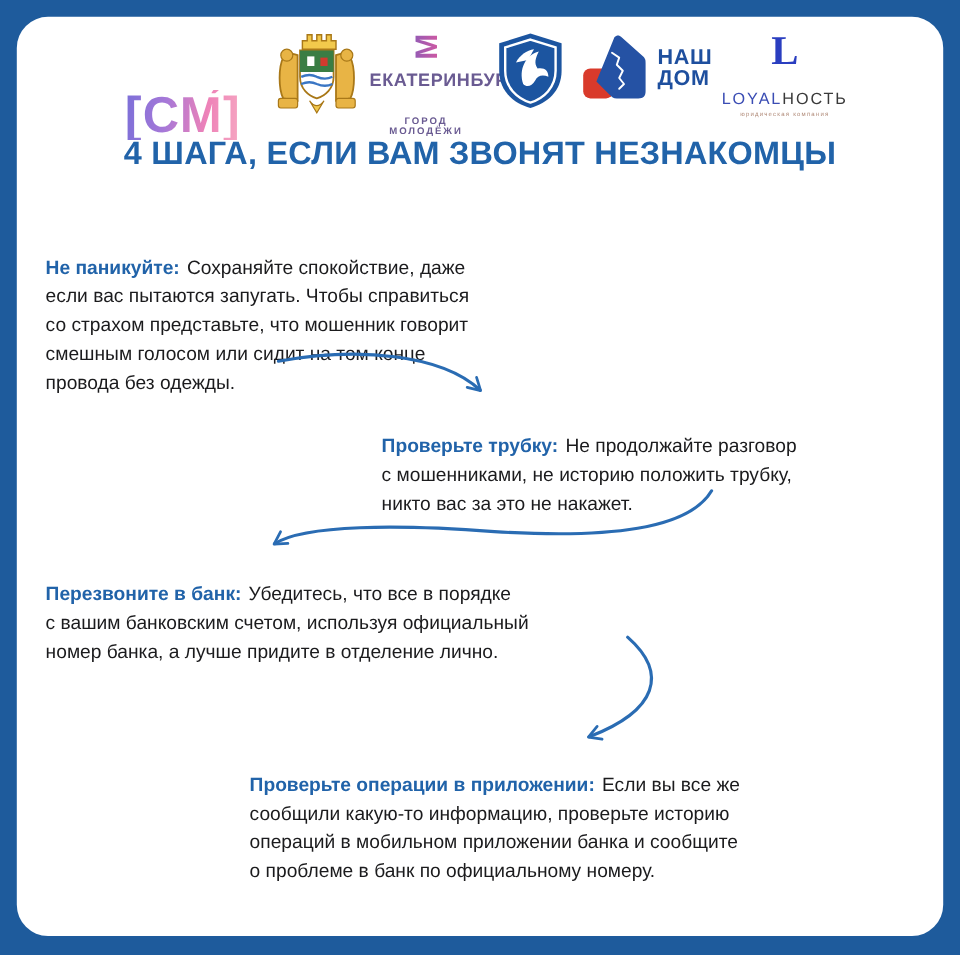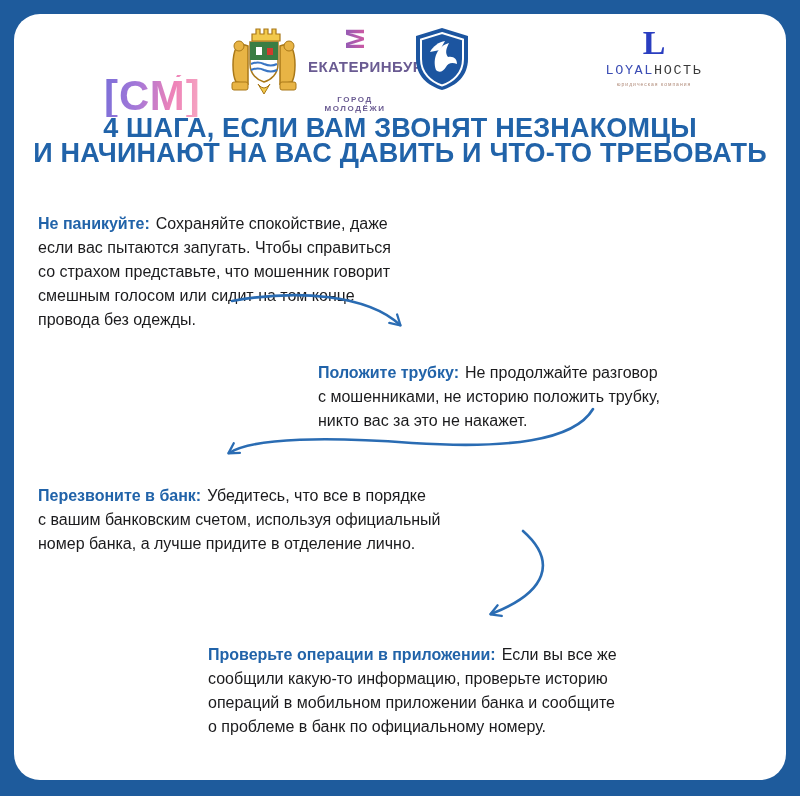--- a/index.html
+++ b/index.html
@@ -18,21 +18,21 @@
   .youth-glyph{display:inline-block;transform:rotate(-90deg);font-size:26px;font-weight:bold;
            background:linear-gradient(180deg,#8a5bb8 0%,#d659a0 100%);
            -webkit-background-clip:text;background-clip:text;color:transparent;line-height:1;}
   .youth-l1{margin-top:6px;font-size:15px;font-weight:bold;color:#6a5b92;letter-spacing:.5px;}
   .youth-l2{font-size:8px;font-weight:bold;color:#6a5b92;letter-spacing:1.6px;margin-top:20px;}
   .shield{left:412px;top:26px;}
   .nashdom{left:484px;top:28px;display:flex;align-items:center;}
   .nashdom-text{margin-left:8px;font-size:18px;font-weight:bold;color:#1e4f9e;line-height:18px;letter-spacing:.5px;}
   .loyal{left:596px;top:26px;width:116px;text-align:center;}
   .loyal-glyph{font-family:"Liberation Serif",serif;font-size:34px;font-weight:bold;color:#2a3ec0;line-height:1;}
-  .loyal-row{margin-top:3px;font-size:13.5px;letter-spacing:1.6px;color:#3a3a3a;font-family:Liberation Mono, monospace;}
+  .loyal-row{margin-top:15px;font-size:13.5px;letter-spacing:1.6px;color:#3a3a3a;}
   .loyal-row .blue{color:#3b4db4;}
   .loyal-tagline{margin-top:3px;font-size:5px;letter-spacing:1px;color:#b08a78;}
 
   
   .title{position:absolute;left:0;top:116px;width:800px;text-align:center;
          font-size:27px;font-weight:bold;color:#2163a9;line-height:25px;letter-spacing:.2px;}
 
   
   .step{position:absolute;font-size:16px;line-height:24px;color:#1b1b1d;margin-top:16px;}
   .step-heading{font-weight:bold;color:#2163a9;margin-right:6px;}
@@ -84,39 +84,49 @@
 
   <div class="logo shield">
     <svg width="60" height="66" viewBox="0 0 60 66">
       <path d="M30 2 L56 10 V33 C56 50 44 60 30 64 C16 60 4 50 4 33 V10 Z" fill="#1c55a0"></path>
       <path d="M30 7 L51 13.5 V33 C51 47 41 56 30 59.5 C19 56 9 47 9 33 V13.5 Z" fill="none" stroke="#ffffff" stroke-width="2"></path>
       <path d="M24 44 C20 32 26 20 37 17 C34 23 33 27 36 31 C42 30 45 33 45 38 C40 36 36 37 34 41 C31 46 27 47 24 44 Z" fill="#ffffff"></path>
       <path d="M18 26 C21 20 27 16 33 15 L28 24 Z" fill="#ffffff"></path>
     </svg>
   </div>
 
+  <div class="logo nashdom">
+    <svg width="56" height="56" viewBox="0 0 56 56">
+      <rect x="2" y="29" width="25" height="25" rx="6" fill="#d93a2b"></rect>
+      <path d="M28 3 C30 1 32 1 34 3 L52 19 C54 21 54 22 54 25 V48 C54 52 52 54 48 54 H30 C27 54 26 53 24 51 L13 40 Z" fill="#2552a4"></path>
+      <path d="M26 16 l6 4 -2 6 5 5 -3 6 4 5 -4 4" fill="none" stroke="#ffffff" stroke-width="1.6" stroke-linejoin="round" stroke-linecap="round"></path>
+    </svg>
+    <div class="nashdom-text">
+      <div>НАШ</div>
+      <div>ДОМ</div>
+    </div>
+  </div>
 
   <div class="logo loyal">
     <div class="loyal-glyph">L</div>
     <div class="loyal-row"><span class="blue">LOYAL</span><span>НОСТЬ</span></div>
     <div class="loyal-tagline">юридическая компания</div>
   </div>
 
   <div class="title">
     <div>4 ШАГА, ЕСЛИ ВАМ ЗВОНЯТ НЕЗНАКОМЦЫ</div>
-    <div>И НАЧИНАЮТ НА ВАС ДАВИТЬ И ЧТО-ТО ТРЕБОВАТЬ</div>
   </div>
 
   <div class="step step1"><span class="step-heading">Не паникуйте:</span><span class="step-body">Сохраняйте спокойствие, даже
 если вас пытаются запугать. Чтобы справиться
 со страхом представьте, что мошенник говорит
 смешным голосом или сидит на том конце
 провода без одежды.</span></div>
 
-  <div class="step step2"><span class="step-heading">Положите трубку:</span><span class="step-body">Не продолжайте разговор
+  <div class="step step2"><span class="step-heading">Проверьте трубку:</span><span class="step-body">Не продолжайте разговор
 с мошенниками, не историю положить трубку,
 никто вас за это не накажет.</span></div>
 
   <div class="step step3"><span class="step-heading">Перезвоните в банк:</span><span class="step-body">Убедитесь, что все в порядке
 с вашим банковским счетом, используя официальный
 номер банка, а лучше придите в отделение лично.</span></div>
 
   <div class="step step4"><span class="step-heading">Проверьте операции в приложении:</span><span class="step-body">Если вы все же
 сообщили какую-то информацию, проверьте историю
 операций в мобильном приложении банка и сообщите

